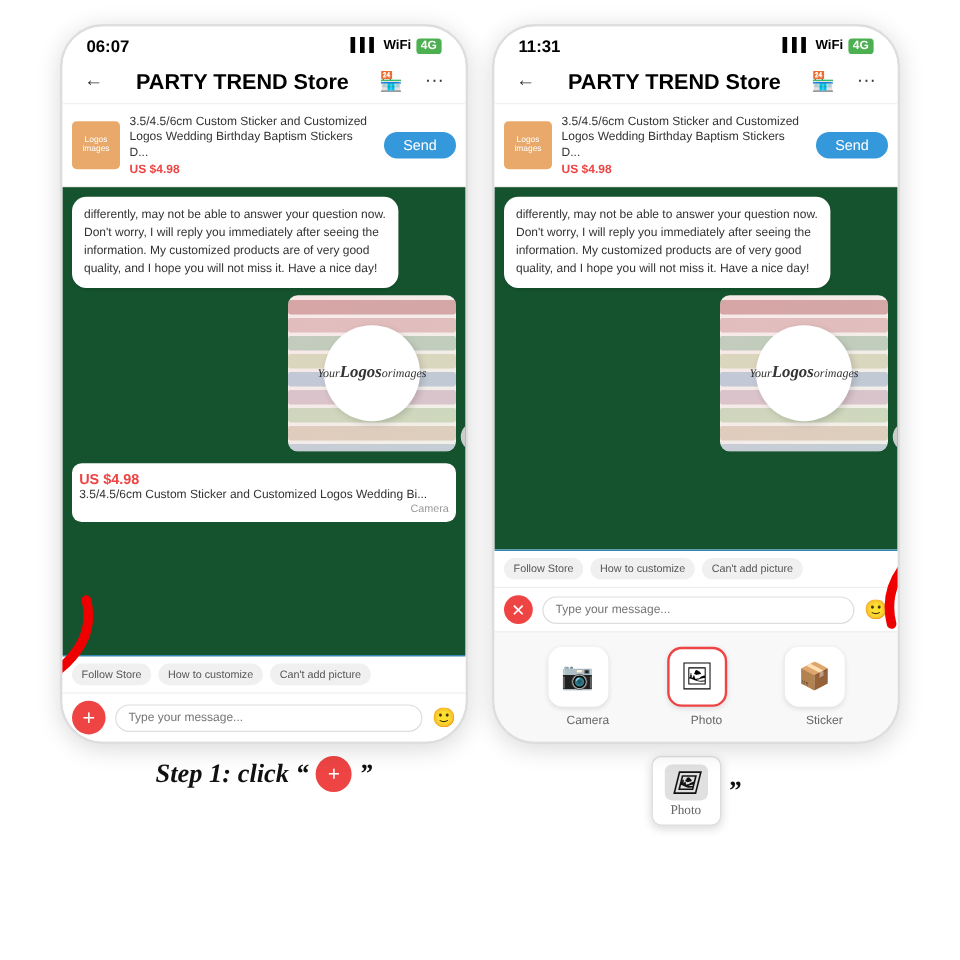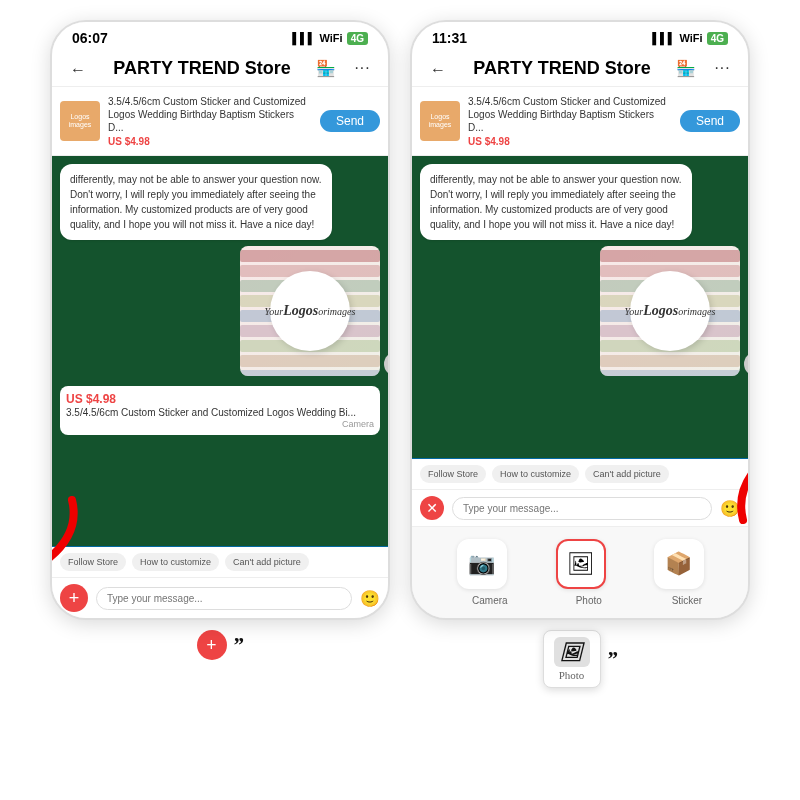--- a/index.html
+++ b/index.html
@@ -523,20 +523,21 @@
         <span class="emoji-btn">🙂</span>
       </div>
 
       <svg style="position:absolute;bottom:38px;left:-50px;z-index:20;" width="80" height="90">
         <path d="M70,10 Q80,50 30,80" stroke="#e00" stroke-width="8" fill="none" stroke-linecap="round"></path>
         <polygon points="20,70 40,85 15,90" fill="#e00"></polygon>
       </svg>
     </div>
 
     <div class="step-label">
+      <span>Step 1: click “</span>
       <span class="step-circle">+</span>
       <span>”</span>
     </div>
   </div>
 
   <div class="phone-wrapper">
     <div class="phone phone-relative">
 
       <div class="status-bar">
         <span class="time">11:31</span>

